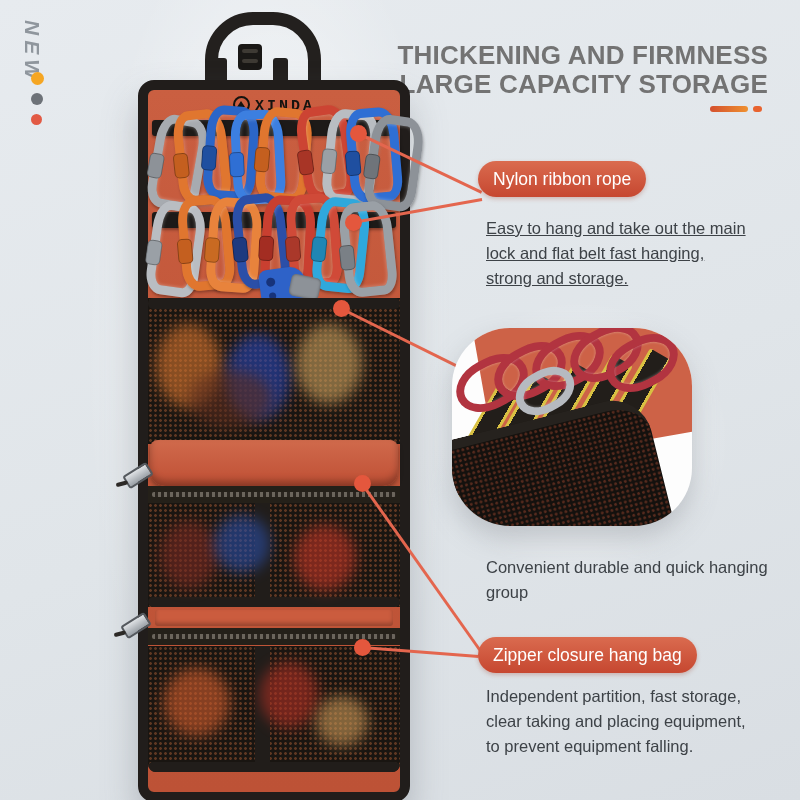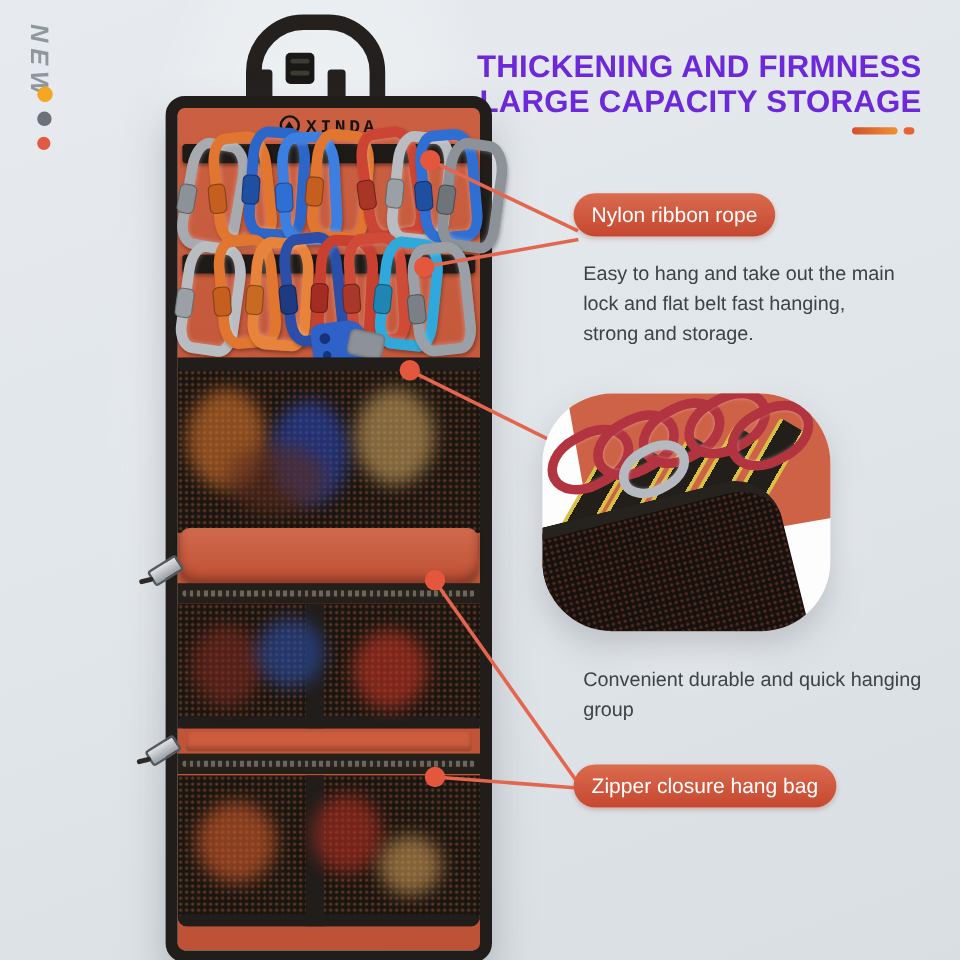--- a/index.html
+++ b/index.html
@@ -15,21 +15,21 @@
   .backdrop.inset-glow{left:430px;top:300px;width:300px;height:280px;
     background:radial-gradient(ellipse at 50% 50%,rgba(255,255,255,.9),rgba(255,255,255,0) 70%);}
 
   
   .new-label{position:absolute;left:20px;top:20px;writing-mode:vertical-rl;
     font-style:italic;font-weight:bold;font-size:21px;letter-spacing:5px;color:#8f969d;}
   .new-dot{position:absolute;border-radius:50%;}
 
   
   .header{position:absolute;top:41px;right:32px;text-align:right;}
-  .title-line{font-size:26px;line-height:29px;font-weight:bold;color:#6d28d9;letter-spacing:.2px;}
+  .title-line{font-size:26px;line-height:29px;font-weight:bold;color:#737373;letter-spacing:.2px;}
   .accent-row{display:flex;justify-content:flex-end;align-items:center;gap:5px;margin:7px 6px 0 0;}
   .accent-bar{width:38px;height:6px;border-radius:3px;background:linear-gradient(90deg,#d4502e,#ef9130);}
   .accent-dot{width:9px;height:6px;border-radius:3px;background:#f0a63a;}
   .tagline{margin-top:9px;font-size:17px;color:#42474d;letter-spacing:.4px;white-space:pre;}
 
   
   .handle{position:absolute;left:205px;top:12px;width:90px;height:76px;
     border:13px solid #23201e;border-radius:48px 48px 22px 22px;}
   .handle-strap{position:absolute;width:15px;height:32px;background:#23201e;border-radius:3px;}
   .buckle{position:absolute;left:238px;top:44px;width:24px;height:26px;background:#1a1816;border-radius:4px;}
@@ -257,25 +257,30 @@
         <div class="inset-carab" style="left: 40px; top: 18px; border-color: rgb(178, 52, 64);"></div>
         <div class="inset-carab" style="left: 78px; top: 8px; border-color: rgb(178, 52, 64);"></div>
         <div class="inset-carab" style="left: 116px; top: 0px; border-color: rgb(178, 52, 64);"></div>
         <div class="inset-carab" style="left: 152px; top: 10px; border-color: rgb(178, 52, 64);"></div>
         <div class="inset-carab silver" style="left: 62px; top: 42px;"></div>
       </div>
     <div class="inset-mesh"></div>
   </div>
 
   <div class="callout-pill" style="left:478px;top:161px;">Nylon ribbon rope</div>
-  <div class="callout-desc" style="left:486px;top:216px;">
+  <div class="callout-desc" style="left:486px;top:216px;text-decoration:underline;">
     <div>Easy to hang and take out the main</div>
     <div>lock and flat belt fast hanging,</div>
     <div>strong and storage.</div>
   </div>
 
   <div class="callout-desc" style="left:486px;top:555px;">
     <div>Convenient durable and quick hanging group</div>
   </div>
 
   <div class="callout-pill" style="left:478px;top:637px;">Zipper closure hang bag</div>
+  <div class="callout-desc" style="left:486px;top:684px;">
+    <div>Independent partition, fast storage,</div>
+    <div>clear taking and placing equipment,</div>
+    <div>to prevent equipment falling.</div>
+  </div>
 
 </div>
 
 </body></html>

